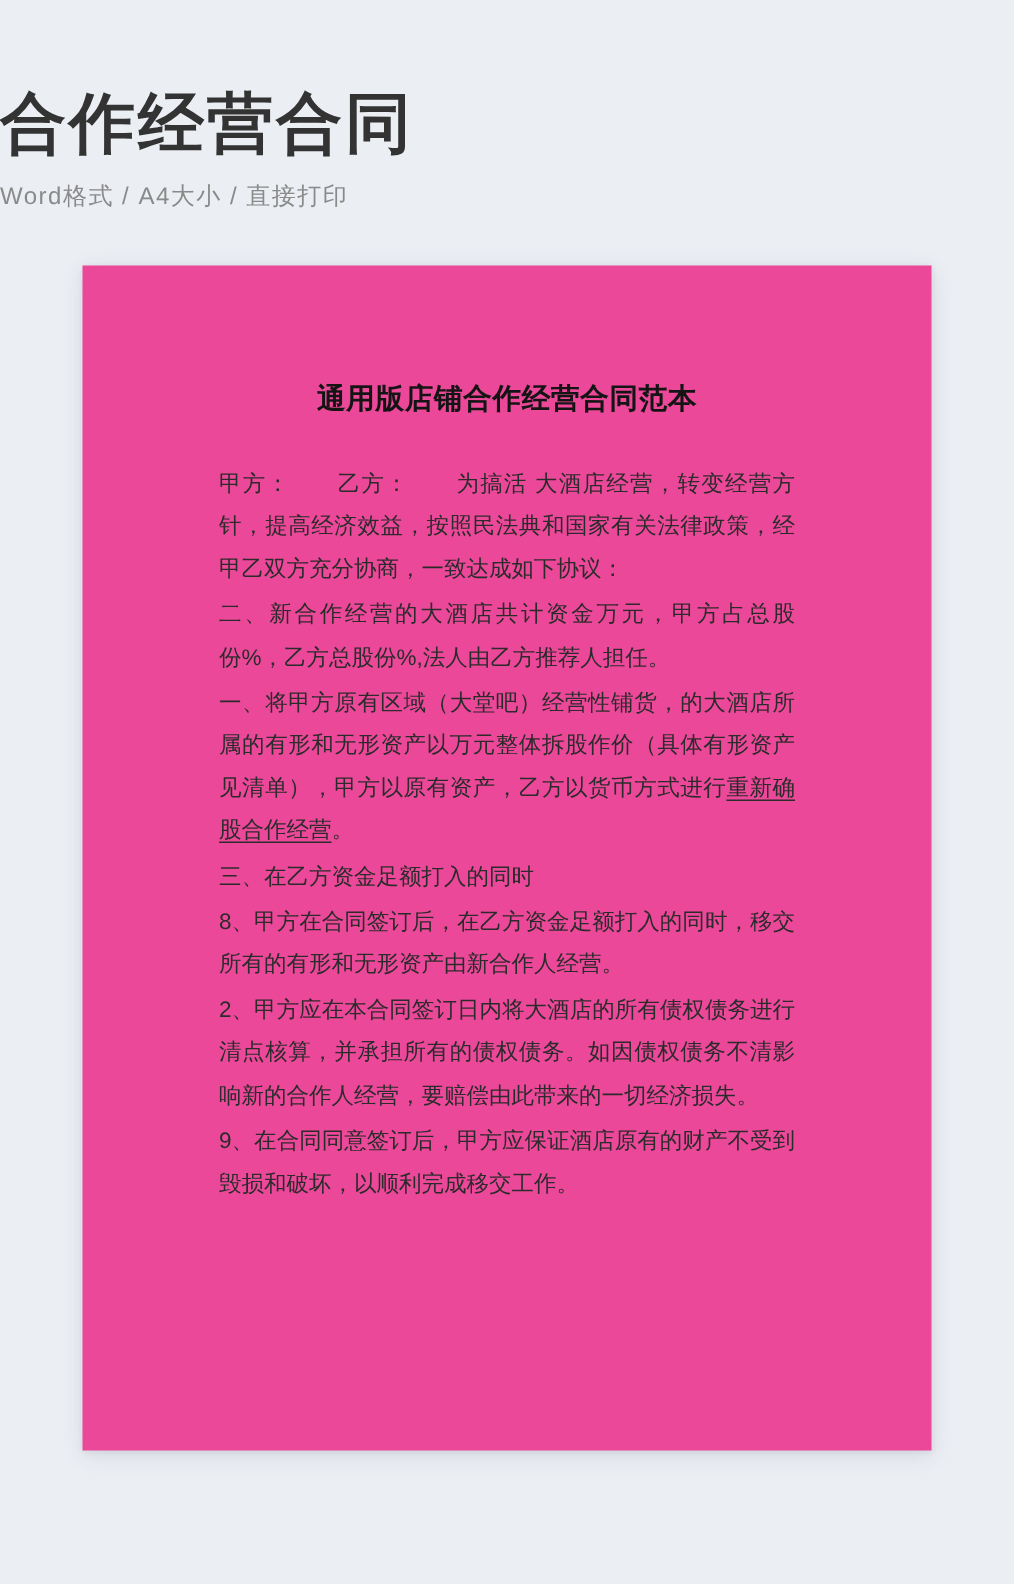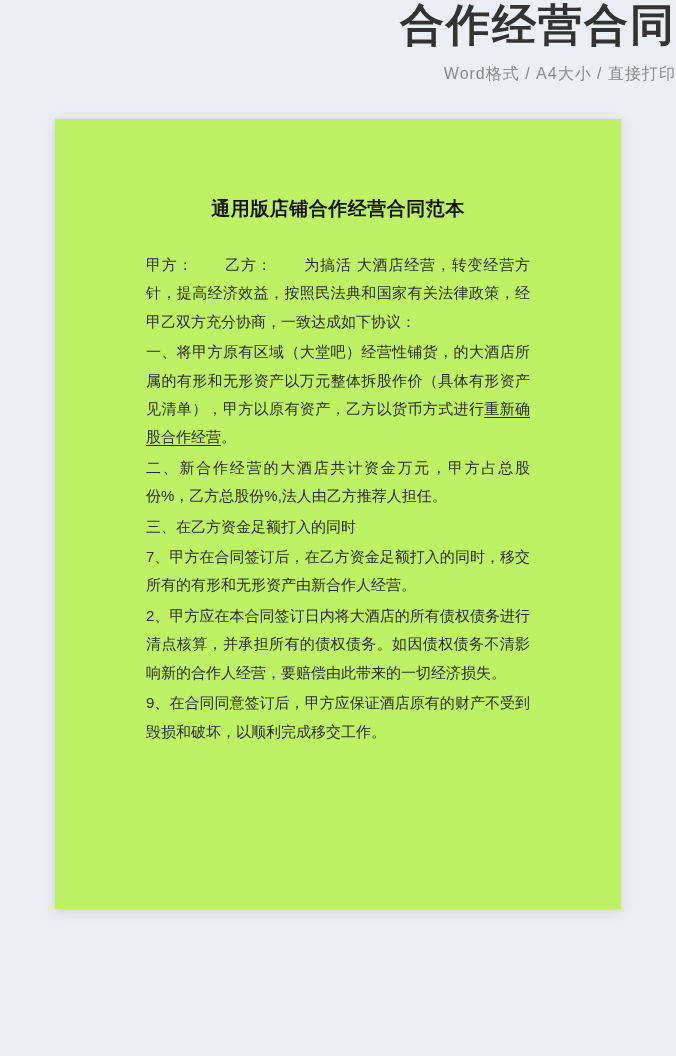--- a/index.html
+++ b/index.html
@@ -10,41 +10,42 @@
     background: #ebeef3;
     font-family: "Liberation Sans", "DejaVu Sans", sans-serif;
     overflow: hidden;
   }
   .page {
     width: 676px;
     height: 1056px;
     position: relative;
   }
   .header {
-    text-align: right;
+    text-align: left;
+    padding-top: 58px;
   }
   .header-title {
     font-size: 44px;
     line-height: 50px;
     font-weight: 800;
     color: #333333;
     letter-spacing: 2px;
   }
   .header-subtitle {
     margin-top: 10px;
     font-size: 16px;
     line-height: 28px;
     font-weight: 400;
     color: #8a8a8a;
     letter-spacing: 1px;
   }
   .paper {
     width: 566px;
     height: 790px;
-    background: #bef264;
+    background: #ec4899;
     margin: 31px auto 0 auto;
     box-sizing: border-box;
     padding: 78px 91px 0 91px;
     box-shadow: 0 3px 14px rgba(55, 65, 90, 0.12), 0 1px 4px rgba(55, 65, 90, 0.08);
     overflow: hidden;
   }
   .doc-title {
     text-align: center;
     font-size: 19px;
     line-height: 24px;
@@ -75,22 +76,22 @@
   <div class="header">
     <div class="header-title">合作经营合同</div>
     <div class="header-subtitle">Word格式 / A4大小 / 直接打印</div>
   </div>
 
   <div class="paper">
     <h1 class="doc-title">通用版店铺合作经营合同范本</h1>
 
     <div class="doc-body">
       <p><span>甲方：　　乙方：　　为搞活 大酒店经营，转变经营方针，提高经济效益，按照民法典和国家有关法律政策，经甲乙双方充分协商，一致达成如下协议：</span></p>
+      <p><span>二、新合作经营的大酒店共计资金万元，甲方占总股份%，乙方总股份%,法人由乙方推荐人担任。</span></p>
       <p><span>一、将甲方原有区域（大堂吧）经营性铺货，的大酒店所属的有形和无形资产以万元整体拆股作价（具体有形资产见清单），甲方以原有资产，乙方以货币方式进行</span><span class="u">重新确股合作经营</span><span>。</span></p>
-      <p><span>二、新合作经营的大酒店共计资金万元，甲方占总股份%，乙方总股份%,法人由乙方推荐人担任。</span></p>
       <p><span>三、在乙方资金足额打入的同时</span></p>
-      <p><span>7、甲方在合同签订后，在乙方资金足额打入的同时，移交所有的有形和无形资产由新合作人经营。</span></p>
+      <p><span>8、甲方在合同签订后，在乙方资金足额打入的同时，移交所有的有形和无形资产由新合作人经营。</span></p>
       <p><span>2、甲方应在本合同签订日内将大酒店的所有债权债务进行清点核算，并承担所有的债权债务。如因债权债务不清影响新的合作人经营，要赔偿由此带来的一切经济损失。</span></p>
       <p><span>9、在合同同意签订后，甲方应保证酒店原有的财产不受到毁损和破坏，以顺利完成移交工作。</span></p>
     </div>
   </div>
 
 </div>
 
 </body></html>

